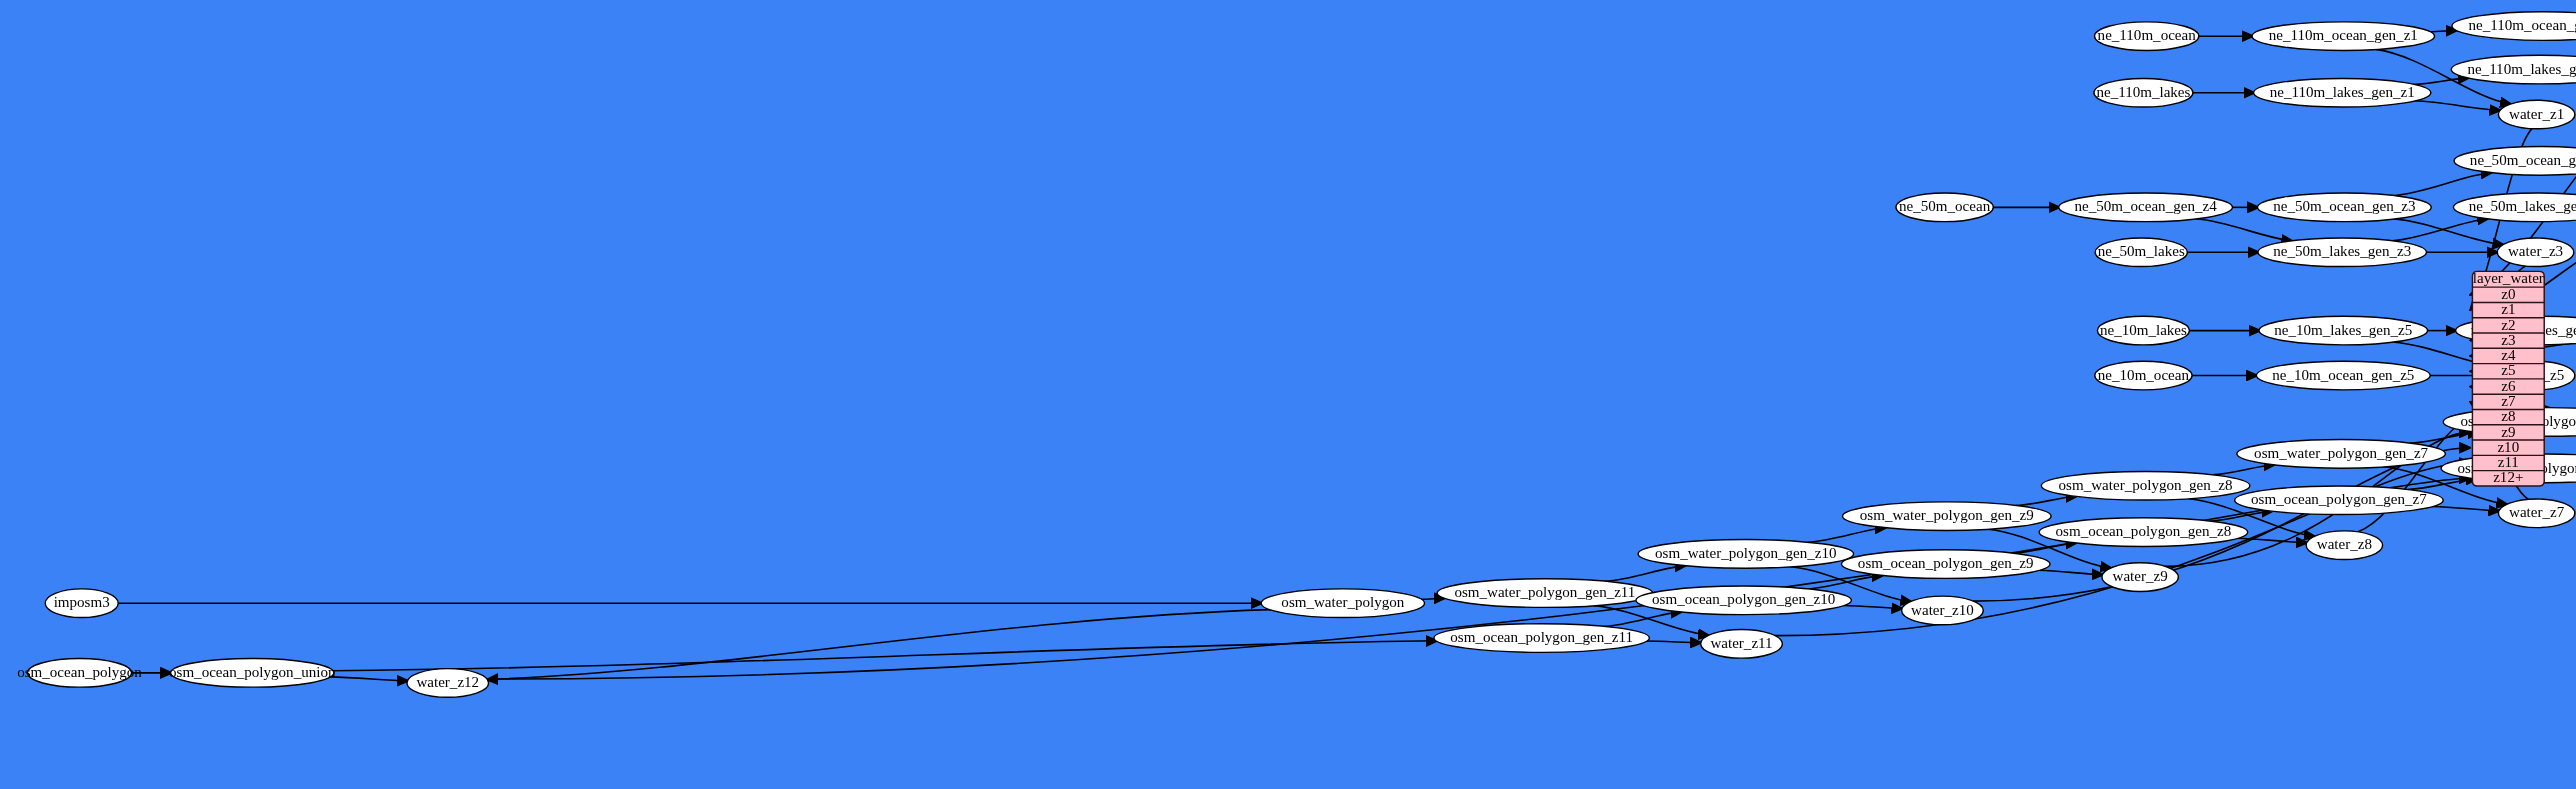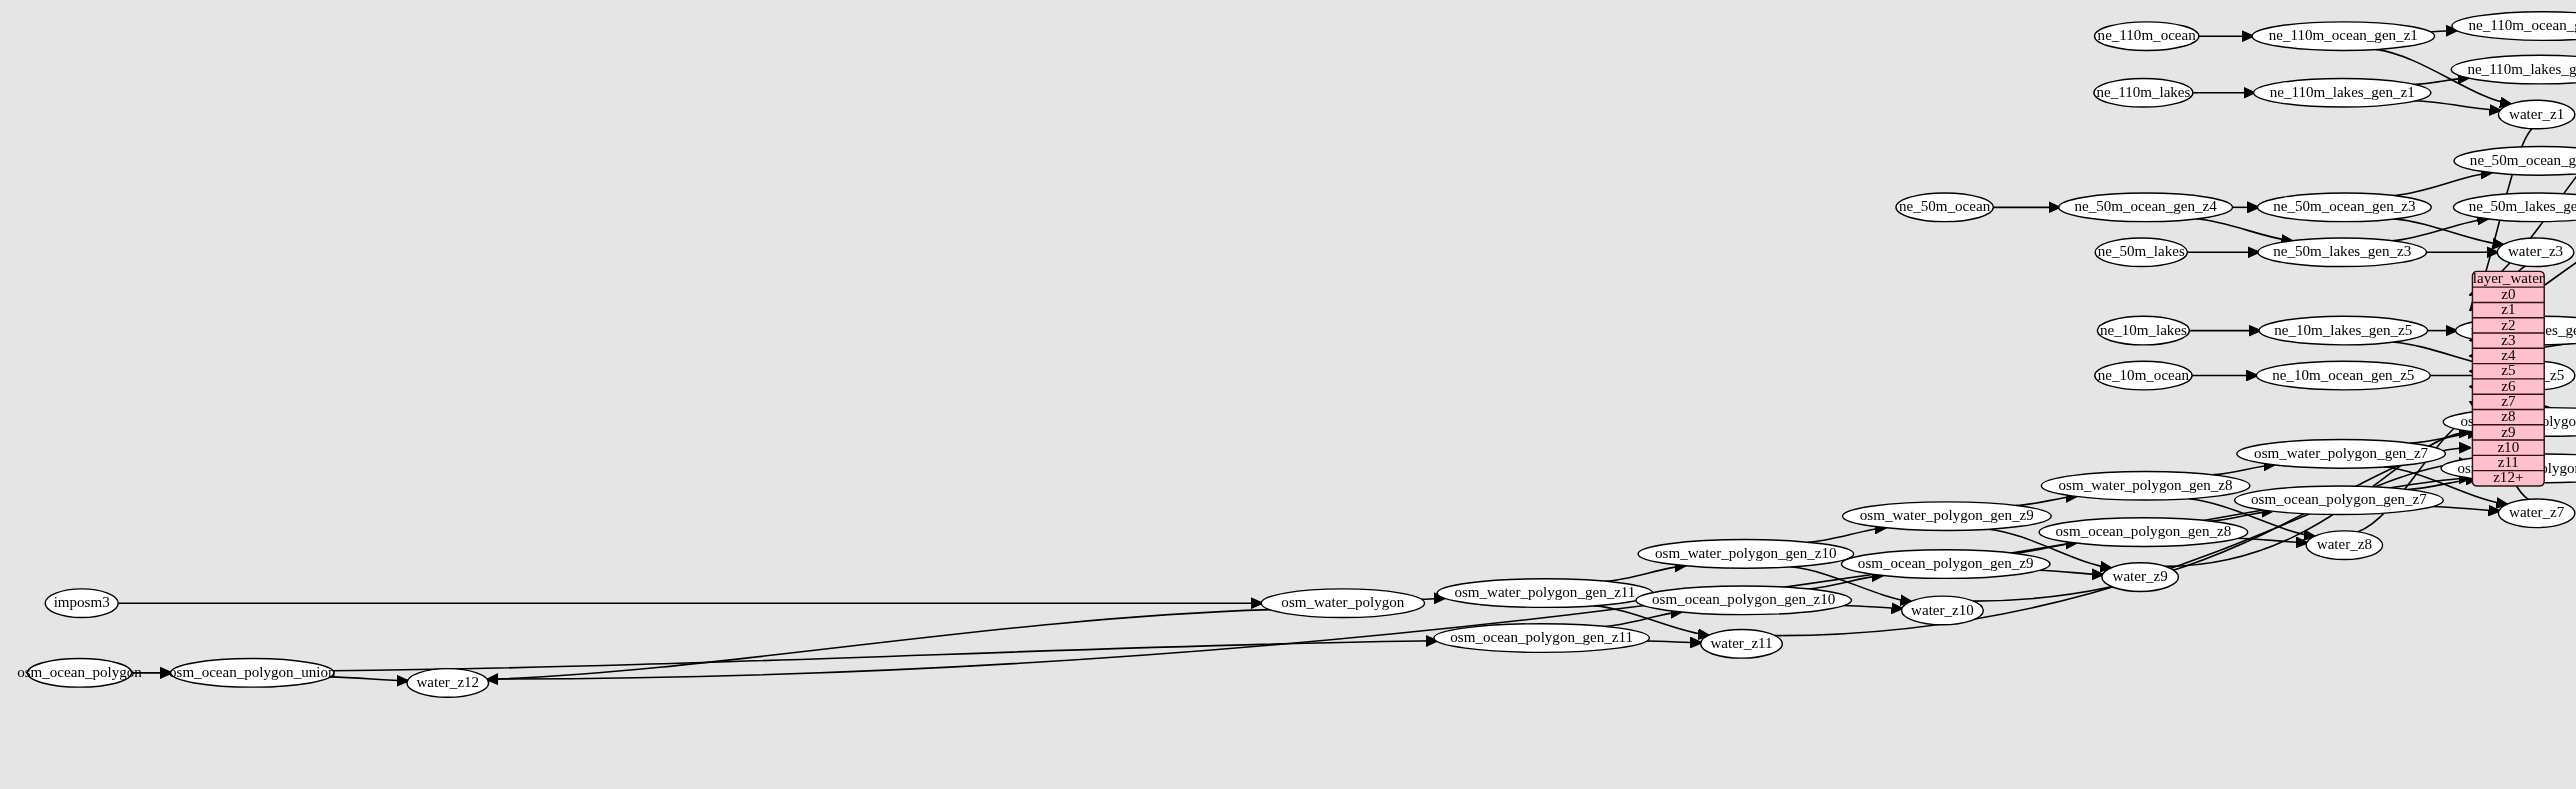--- a/index.html
+++ b/index.html
@@ -4,21 +4,21 @@
 <style>
   html, body {
     margin: 0;
     padding: 0;
     background: #ffffff;
   }
   #stage {
     position: relative;
     width: 2576px;
     height: 789px;
-    background: #e5e5e5;
+    background: #3b82f6;
     overflow: hidden;
     font-family: "Liberation Serif", "DejaVu Serif", serif;
   }
   svg#graph {
     position: absolute;
     left: 0;
     top: 0;
     width: 2576px;
     height: 789px;
   }

